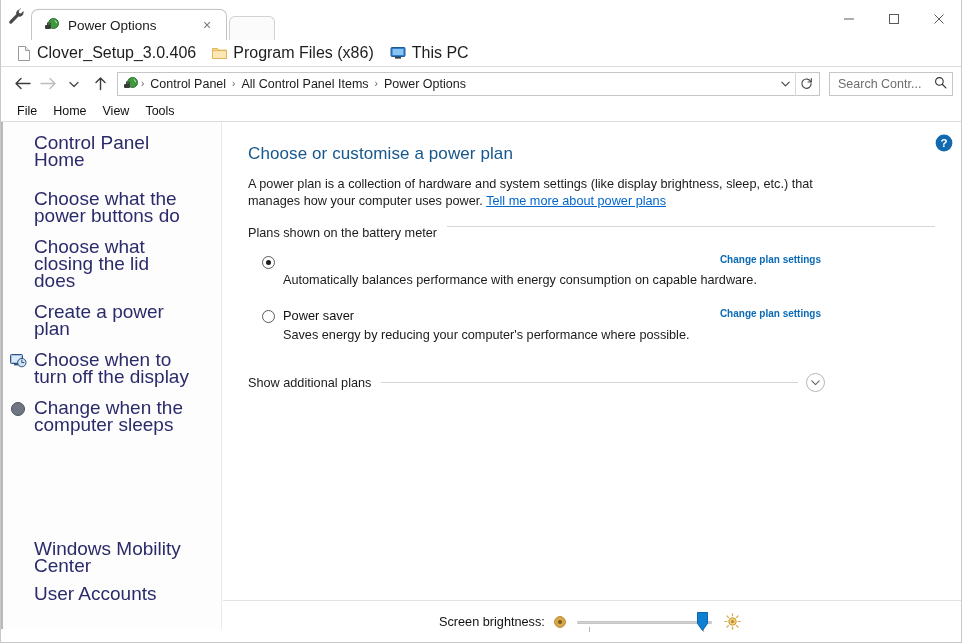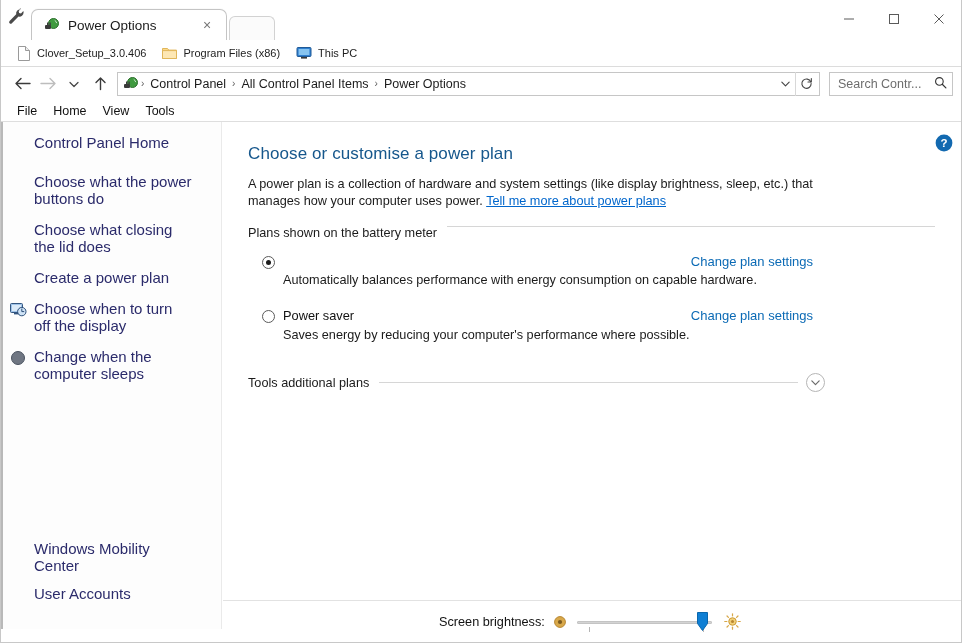--- a/index.html
+++ b/index.html
@@ -108,21 +108,21 @@
   .bm {
     display: flex;
     align-items: center;
     height: 22px;
     padding: 0 7px;
     margin-right: 2px;
     border-radius: 3px;
     cursor: default;
   }
   .bm-ico { margin-right: 6px; display: flex; }
-  .bm-label { font-size: 11px; color: #1d1d1d; white-space: nowrap; }
+  .bm-label { font-size: 16px; color: #1d1d1d; white-space: nowrap; }
 
   
   .addrbar {
     height: 33px;
     background: #ffffff;
     display: flex;
     align-items: center;
     padding: 0 8px;
   }
   .navbtn {
@@ -229,21 +229,21 @@
     content: "";
     position: absolute;
     left: 0; top: 0; bottom: 0;
     width: 2px;
     background: #b9b9b9;
   }
 
   .side-link {
     position: relative;
     display: block;
-    font-size: 15px;
+    font-size: 19px;
     line-height: 17px;
     color: #2b2b6b;
     padding: 0 14px 0 33px;
     margin-bottom: 14px;
     cursor: default;
     max-width: 205px;
   }
   .side-link .sicon {
     position: absolute;
     left: 9px;
@@ -353,26 +353,27 @@
   .plan-name.bold { font-weight: bold; }
   .plan-desc {
     font-size: 12.7px;
     color: #1b1b1b;
     line-height: 16px;
     padding-left: 35px;
     margin-top: 3px;
   }
   .chg-link {
     position: absolute;
-    right: 122px;
+    right: 114px;
     top: 0;
-    font-size: 13px;
+    font-size: 10px;
     color: #0b6ab5;
     cursor: default;
     white-space: nowrap;
+    font-weight: bold;
   }
 
   .expander {
     display: flex;
     align-items: center;
     margin-top: 30px;
     padding-right: 110px;
   }
   .expander .lbl {
     font-size: 12.7px;
@@ -689,21 +690,21 @@
       <div class="plan" style="margin-top:20px">
         <div class="plan-row">
           <span class="radio"></span>
           <span class="plan-name">Power saver</span>
         </div>
         <div class="plan-desc">Saves energy by reducing your computer's performance where possible.</div>
         <div class="chg-link">Change plan settings</div>
       </div>
 
       <div class="expander">
-        <span class="lbl">Tools additional plans</span>
+        <span class="lbl">Show additional plans</span>
         <span class="rule"></span>
         <span class="circ">
           <svg width="11" height="11" viewBox="0 0 12 12">
             <path d="M2 4.3 6 8.3l4-4" fill="none" stroke="#6a6a6a" stroke-width="1.3" stroke-linecap="round" stroke-linejoin="round"></path>
           </svg>
         </span>
       </div>
 
     </div>
   </div>

